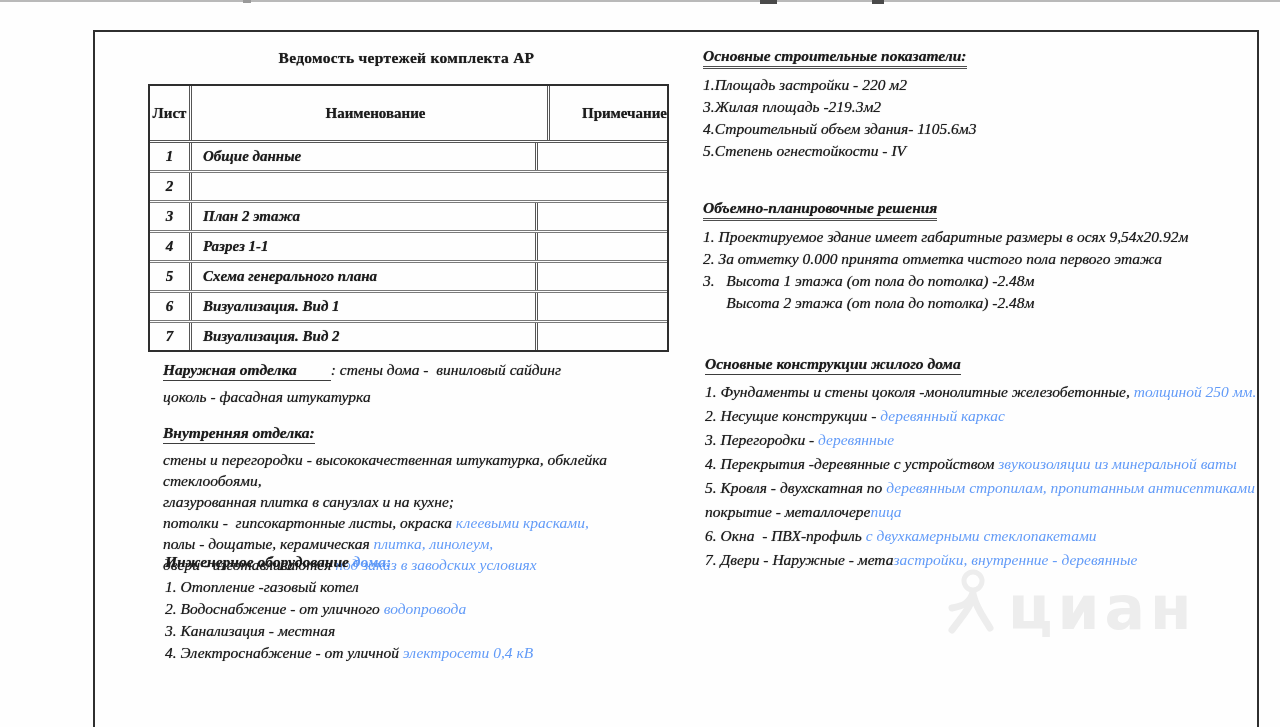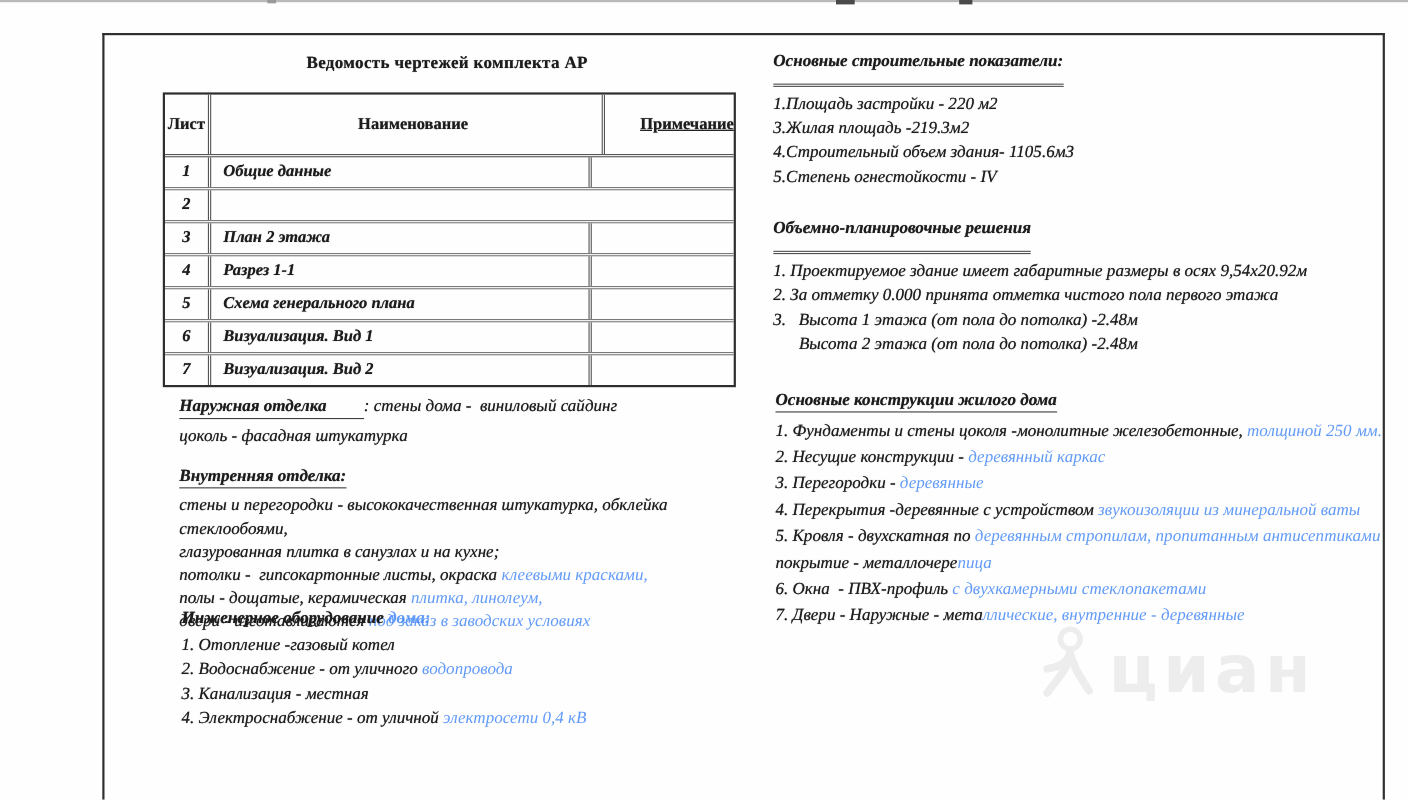--- a/index.html
+++ b/index.html
@@ -27,21 +27,21 @@
   .c0{border-right:3px double #555;justify-content:center;}
   .c1{border-right:3px double #555;}
   .trow{display:grid;grid-template-columns:42px 346px 125px;height:27px;border-bottom:3px double #7a7a7a;}
   .trow:last-child{border-bottom:none;}
   .trow .c0{font-weight:bold;font-style:italic;}
   .trow .c1{padding-left:11px;font-weight:bold;font-style:italic;}
 
   
   .sec{position:absolute;z-index:1;font-style:italic;font-size:15.5px;}
   .sec-heading{font-weight:bold;white-space:pre-wrap;}
-  .u-double{display:inline-block;border-bottom:3px double #4d4d4d;padding-bottom:11px;}
+  .u-double{display:inline-block;border-bottom:3px double #4d4d4d;padding-bottom:1px;}
   .u-single{display:inline-block;border-bottom:1.5px solid #3d3d3d;padding-bottom:1px;}
   .line{white-space:pre-wrap;}
   .lines-22 .line{line-height:22px;}
   .lines-21 .line{line-height:21px;}
   .lines-24 .line{line-height:24px;}
   .mt5{margin-top:5px;}
   .sec-indicators{left:703px;top:47px;width:560px;}
   .sec-planning{left:703px;top:199px;width:560px;}
   .sec-structures{left:705px;top:355px;width:558px;}
   .sec-exterior{left:163px;top:361px;width:545px;}
@@ -71,21 +71,21 @@
   </div>
 
   <div class="frame"></div>
 
   <div class="doc-title txt">Ведомость чертежей комплекта АР</div>
 
   <div class="dtable">
     <div class="thead">
       <div class="tcell c0 txt">Лист</div>
       <div class="tcell c1 txt" style="justify-content:center;">Наименование</div>
-      <div class="tcell txt" style="justify-content:center;text-decoration:underline;">Примечание</div>
+      <div class="tcell txt" style="justify-content:center;">Примечание</div>
     </div>
     <div class="tbody">
         <div class="trow">
           <div class="tcell c0 txt">1</div>
           <div class="tcell c1 txt">Общие данные</div>
           <div class="tcell c2 txt"></div>
         </div>
         <div class="trow">
           <div class="tcell c0 txt">2</div>
           <div class="tcell c2 txt"></div>
@@ -141,21 +141,21 @@
   <div class="sec sec-structures txt">
     <div class="sec-heading"><span class="u-single">Основные конструкции жилого дома</span></div>
     <div class="lines-24 mt5">
         <div class="line"><span>1. Фундаменты и стены цоколя -монолитные железобетонные, </span><span class="faded">толщиной 250 мм.</span></div>
         <div class="line"><span>2. Несущие конструкции - </span><span class="faded">деревянный каркас</span></div>
         <div class="line"><span>3. Перегородки - </span><span class="faded">деревянные</span></div>
         <div class="line"><span>4. Перекрытия -деревянные с устройством </span><span class="faded">звукоизоляции из минеральной ваты</span></div>
         <div class="line"><span>5. Кровля - двухскатная по </span><span class="faded">деревянным стропилам, пропитанным антисептиками</span></div>
         <div class="line"><span>покрытие - металлочере</span><span class="faded">пица</span></div>
         <div class="line"><span>6. Окна  - ПВХ-профиль </span><span class="faded">с двухкамерными стеклопакетами</span></div>
-        <div class="line"><span>7. Двери - Наружные - мета</span><span class="faded">ллические, внутренние - деревянные</span></div>
+        <div class="line"><span>7. Двери - Наружные - мета</span><span class="faded">застройки, внутренние - деревянные</span></div>
       </div>
   </div>
 
   <div class="sec sec-exterior txt">
     <div class="line"><span class="sec-heading u-single pad-underline">Наружная отделка</span><span>: стены дома -  виниловый сайдинг</span></div>
     <div class="line second-line">цоколь - фасадная штукатурка</div>
   </div>
 
   <div class="sec sec-interior txt">
     <div class="sec-heading"><span class="u-single">Внутренняя отделка:</span></div>

